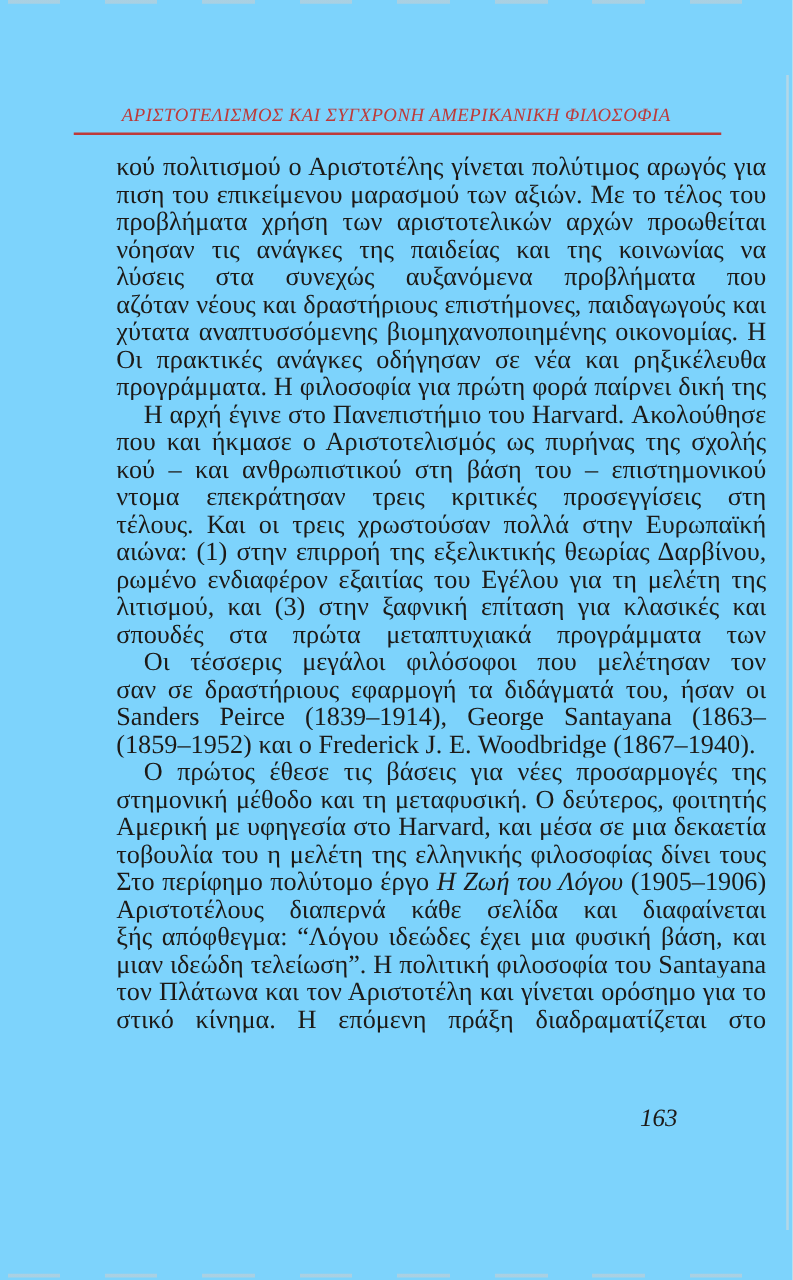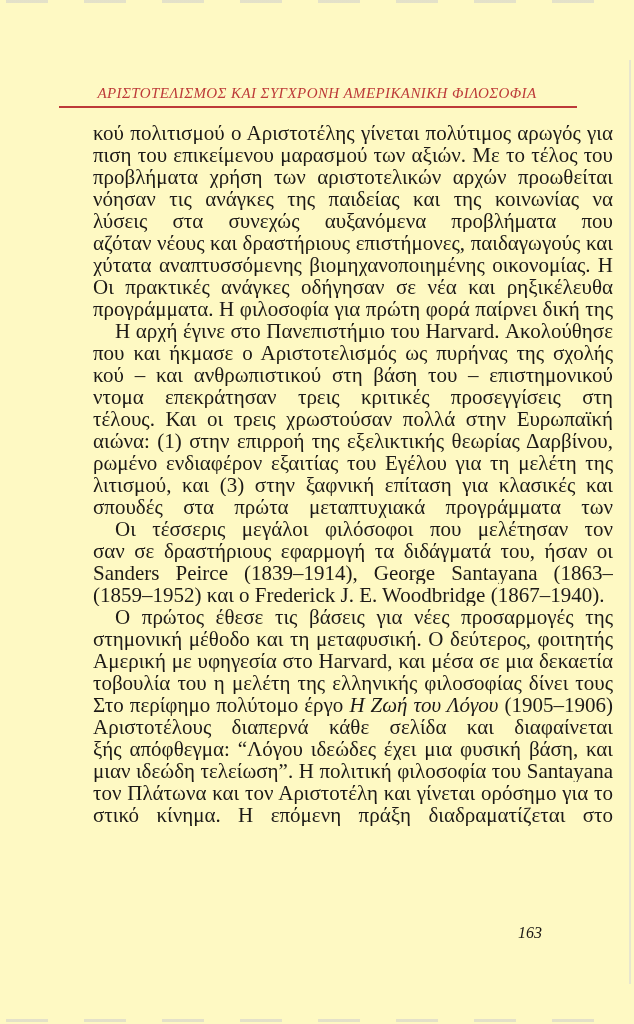--- a/index.html
+++ b/index.html
@@ -3,21 +3,21 @@
 <meta charset="utf-8">
 <style>
   :root{
     --accent:#bd3a39;
     --ink:#1d1a17;
   }
   html,body{margin:0;padding:0;background:#e8e8e8;}
   .page{
     position:relative;
     width:634px;height:1024px;
-    background:#fef9c3;
+    background:#7dd3fc;
     overflow:hidden;
     font-family:"Liberation Serif","DejaVu Serif",serif;
     color:var(--ink);
   }
   
   .scan-edge-top,.scan-edge-bottom{
     position:absolute;left:6px;right:6px;height:3px;
     background:repeating-linear-gradient(90deg,#cecece 0 42px,transparent 42px 78px);
     opacity:.55;
   }
@@ -52,23 +52,23 @@
     text-align:justify;
     text-align-last:justify;
     height:22px;
     overflow:hidden;
   }
   .ln.ln-last{text-align-last:left;}
   .para.indent .ln:first-child{text-indent:22px;}
   .ln em{}
   
   .page-number{
-    position:absolute;top:924px;right:92px;
+    position:absolute;top:884px;right:92px;
     font-style:italic;
-    font-size:16px;
+    font-size:20px;
   }
 </style>
 </head>
 <body>
 
 <div class="page">
   <div class="scan-edge-top"></div>
   <div class="scan-edge-bottom"></div>
   <div class="scan-edge-right"></div>
 

